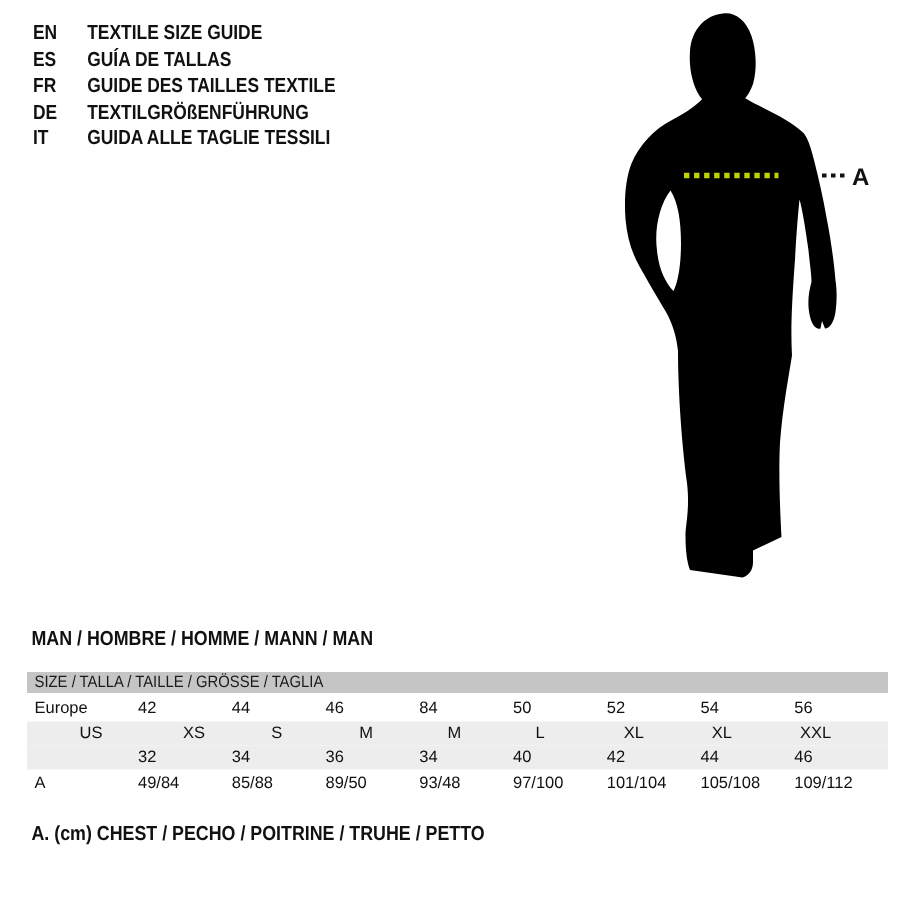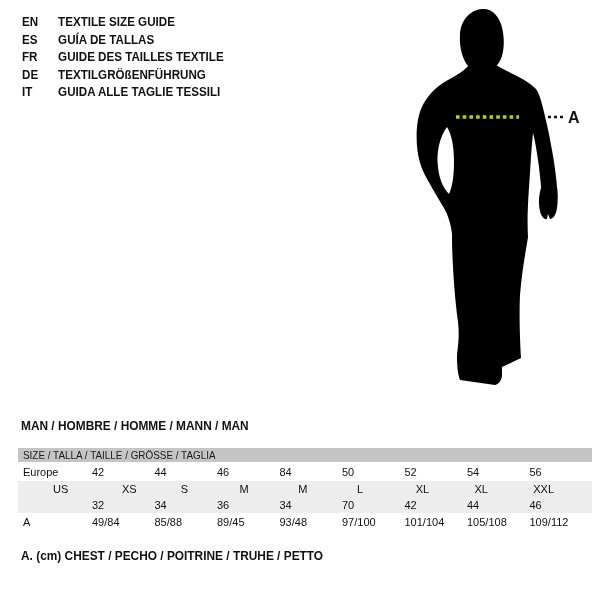--- a/index.html
+++ b/index.html
@@ -146,31 +146,31 @@
       <span class="val">XL</span>
       <span class="val">XXL</span>
     </div>
 
     <div class="t-row row-uk shaded">
       <span class="lbl"></span>
       <span class="val">32</span>
       <span class="val">34</span>
       <span class="val">36</span>
       <span class="val">34</span>
-      <span class="val">70</span>
+      <span class="val">40</span>
       <span class="val">42</span>
       <span class="val">44</span>
       <span class="val">46</span>
     </div>
 
     <div class="t-row row-a">
       <span class="lbl">A</span>
       <span class="val">49/84</span>
       <span class="val">85/88</span>
-      <span class="val">89/45</span>
+      <span class="val">89/50</span>
       <span class="val">93/48</span>
       <span class="val">97/100</span>
       <span class="val">101/104</span>
       <span class="val">105/108</span>
       <span class="val">109/112</span>
     </div>
   </div>
 
   <div class="footnote">A. (cm) CHEST / PECHO / POITRINE / TRUHE / PETTO</div>
 

